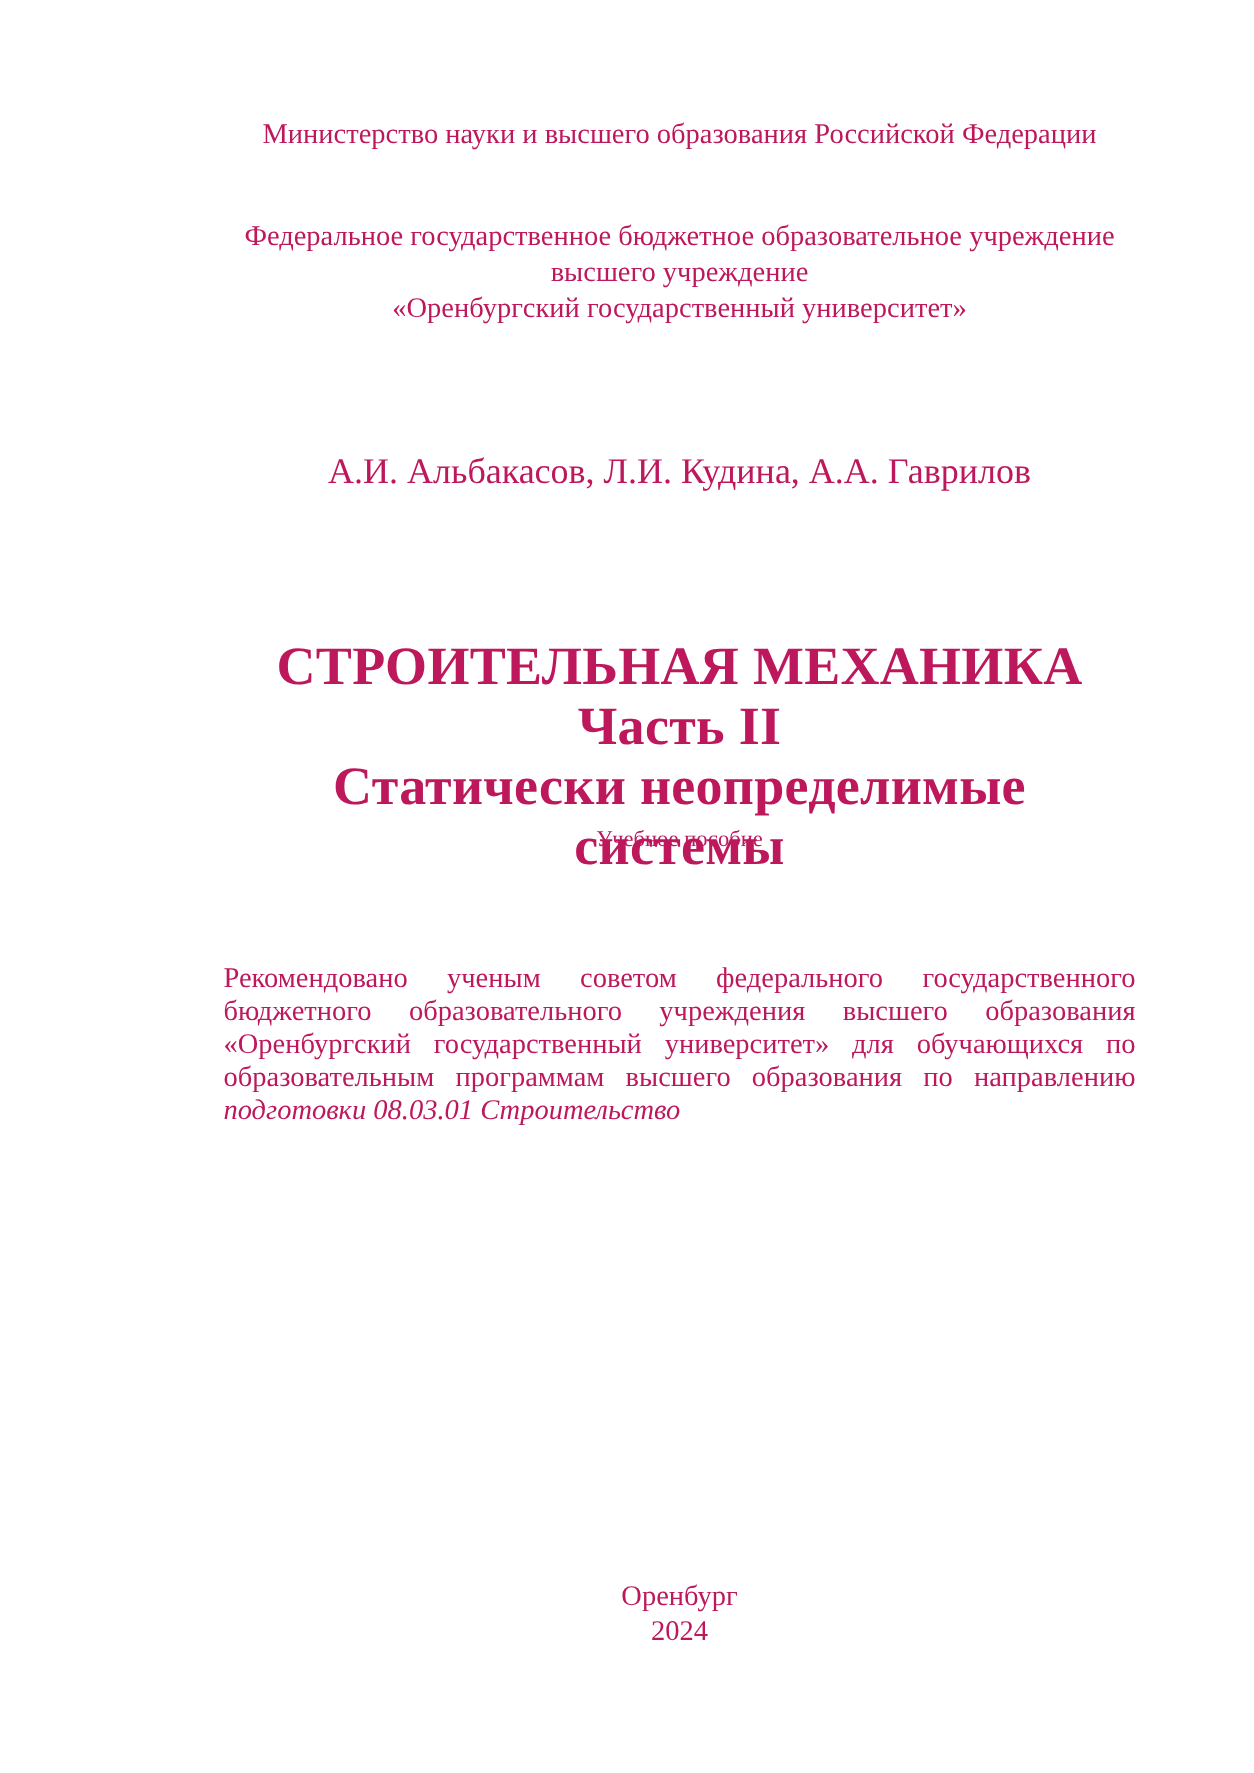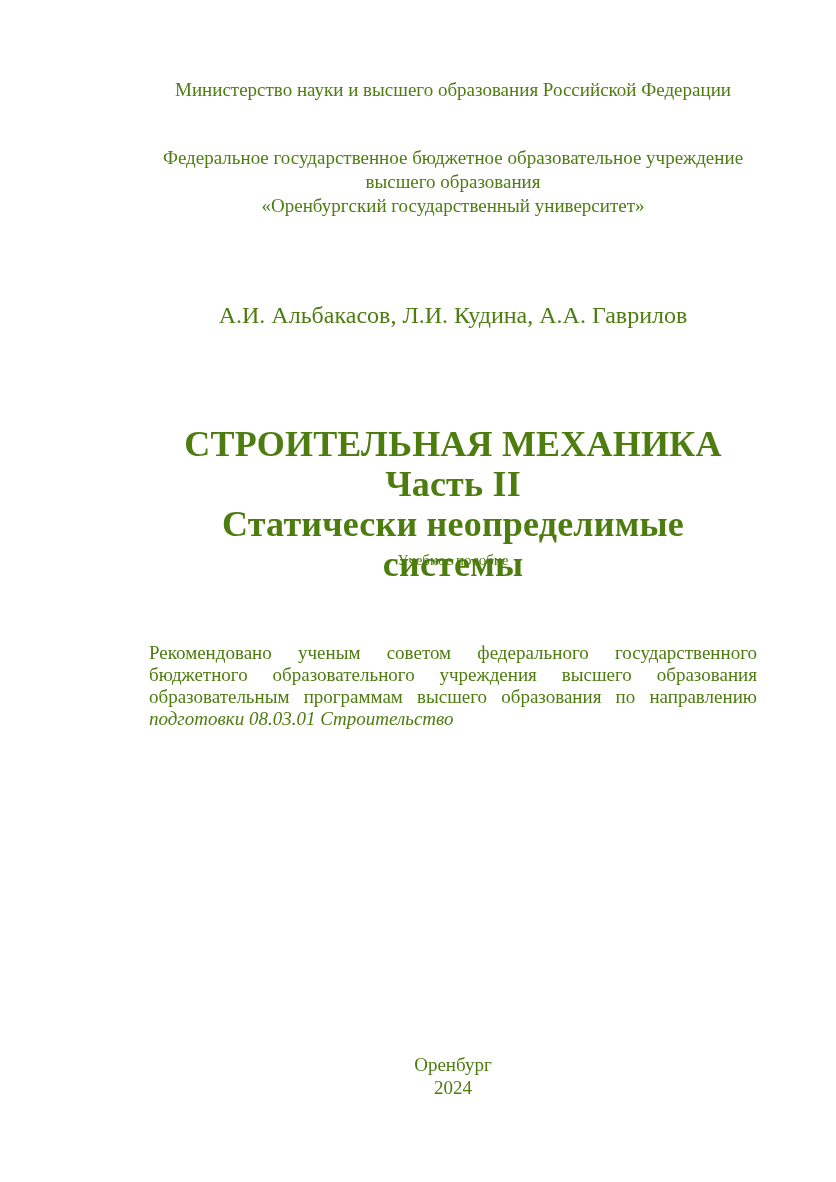--- a/index.html
+++ b/index.html
@@ -5,21 +5,21 @@
   html, body {
     margin: 0;
     padding: 0;
     background: #ffffff;
   }
   .page {
     position: relative;
     width: 836px;
     height: 1182px;
     background: #ffffff;
-    color: #4d7c0f;
+    color: #be185d;
     font-family: "Liberation Serif", "DejaVu Serif", serif;
     overflow: hidden;
   }
   
   .block {
     position: absolute;
     left: 149px;
     width: 608px;
   }
   .centered { text-align: center; }
@@ -73,37 +73,38 @@
 </style>
 </head>
 <body>
 
 <div class="page">
 
   <div class="block centered ministry">Министерство науки и высшего образования Российской Федерации</div>
 
   <div class="block centered institution">
     <div>Федеральное государственное бюджетное образовательное учреждение</div>
-    <div>высшего образования</div>
+    <div>высшего учреждение</div>
     <div>«Оренбургский государственный университет»</div>
   </div>
 
   <div class="block centered authors">А.И. Альбакасов, Л.И. Кудина, А.А. Гаврилов</div>
 
   <div class="block centered book-title">
     <div>СТРОИТЕЛЬНАЯ МЕХАНИКА</div>
     <div>Часть II</div>
     <div>Статически неопределимые системы</div>
   </div>
 
   <div class="block centered subtitle">Учебное пособие</div>
 
   <div class="block recommendation">
     <div class="just-line">Рекомендовано ученым советом федерального государственного</div>
     <div class="just-line">бюджетного образовательного учреждения высшего образования</div>
+    <div class="just-line">«Оренбургский государственный университет» для обучающихся по</div>
     <div class="just-line">образовательным программам высшего образования по направлению</div>
     <div class="last-line">подготовки 08.03.01 Строительство</div>
   </div>
 
   <div class="block centered imprint">
     <div>Оренбург</div>
     <div>2024</div>
   </div>
 
 </div>

